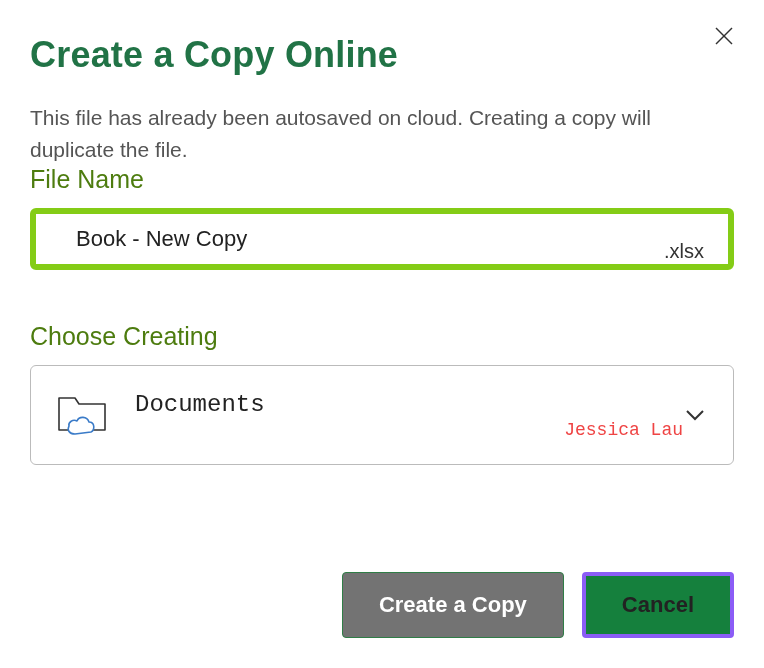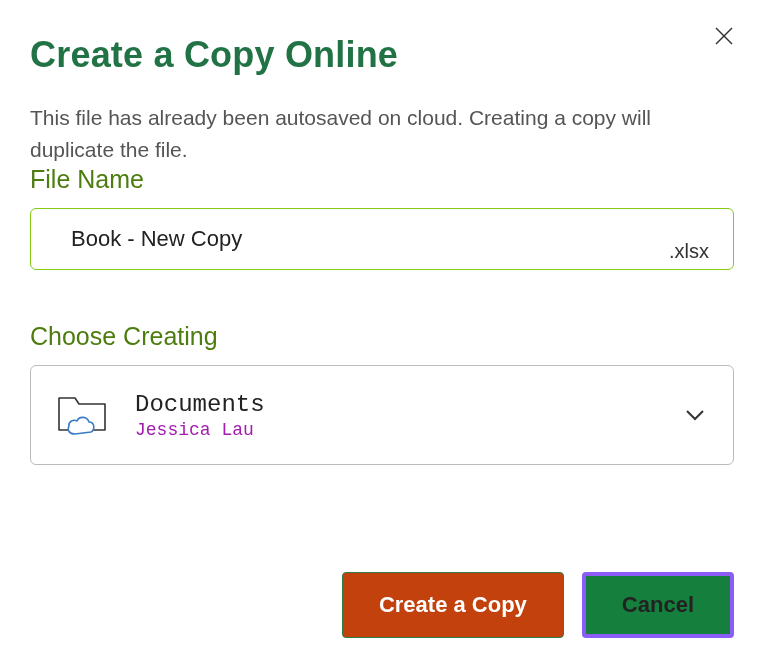--- a/index.html
+++ b/index.html
@@ -43,21 +43,21 @@
     line-height: 1.5;
   }
   .field-label {
     font-size: 25px;
     color: #4d7c0f;
     margin-bottom: 14px;
   }
   .input-row {
     display: flex;
     align-items: center;
-    border: 1px solid #84cc16;
+    border: 6px solid #84cc16;
     border-radius: 6px;
     padding: 0 24px 0 40px;
     height: 62px;
     margin-bottom: 52px;
   }
   .filename-input {
     flex: 1;
     font-size: 22px;
     border: none;
     outline: none;
@@ -89,21 +89,22 @@
   .location-text {
     flex: 1;
   }
   .location-name {
     font-size: 24px;
     color: #222;
     margin-bottom: 2px;
   }
   .location-sub {
     font-size: 18px;
-    color: #a21caf;
+    color: #ef4444;
+    text-align: right;
   }
   .chevron {
     width: 24px;
     height: 24px;
     flex-shrink: 0;
   }
   .button-row {
     position: absolute;
     bottom: 30px;
     right: 30px;
@@ -114,21 +115,21 @@
     font-size: 22px;
     font-weight: 600;
     padding: 16px 36px;
     border-radius: 4px;
     cursor: pointer;
     border: 1px solid transparent;
     min-width: 150px;
     text-align: center;
   }
   .btn-primary {
-    background: #c2410c;
+    background: #737373;
     color: #fff;
     border-color: #2f7d46;
   }
   .btn-secondary {
     background: #15803d;
     color: #222;
     border: 4px solid #8b5cf6;
   }
 </style>
 </head>

